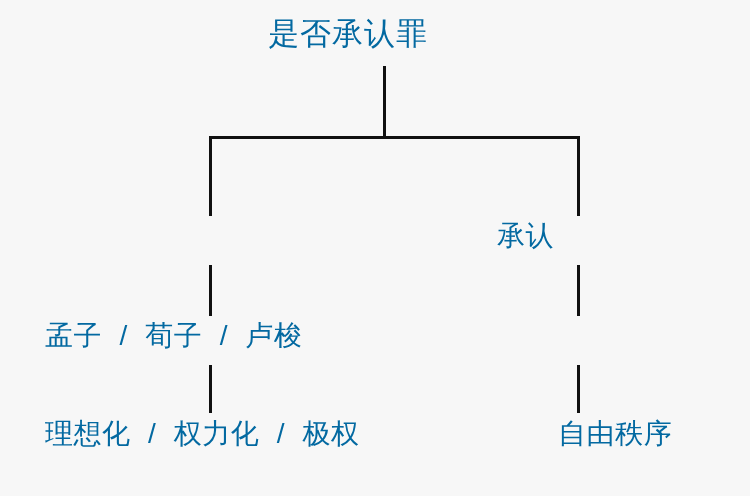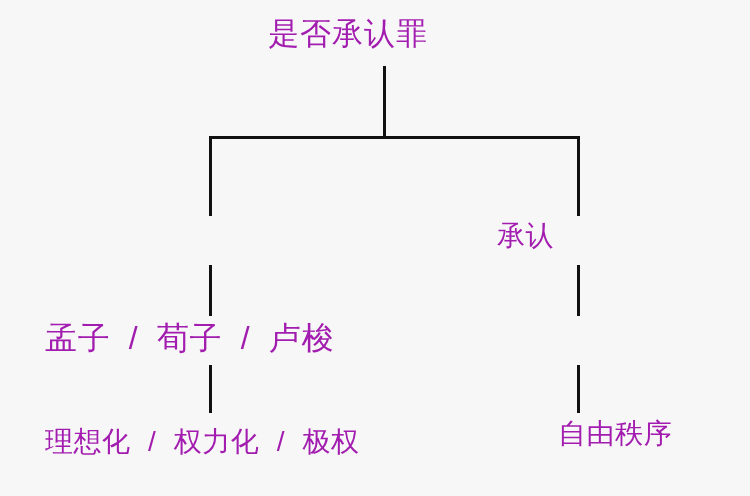--- a/index.html
+++ b/index.html
@@ -16,21 +16,21 @@
   }
   #diagram {
     position: relative;
     width: 750px;
     height: 496px;
     background: #f7f7f7;
   }
   .node {
     position: absolute;
     white-space: nowrap;
-    color: #a21caf;
+    color: #0369a1;
     font-weight: 400;
     line-height: 1;
     letter-spacing: 0.02em;
   }
   .node-root {
     left: 0;
     right: 0;
     top: 18px;
     text-align: center;
     font-size: 31px;
@@ -46,32 +46,31 @@
     font-size: 28px;
   }
   .node-l2-right {
     left: 497px;
     top: 222px;
     font-size: 28px;
   }
   .node-l3-left {
     left: 45px;
     top: 322px;
-    font-size: 32px;
+    font-size: 28px;
   }
   .node-l3-right {
     left: 486px;
     top: 322px;
     font-size: 28px;
   }
   .node-l4-left {
     left: 45px;
     top: 420px;
     font-size: 28px;
-    margin-top: 8px;
   }
   .node-l4-right {
     left: 558px;
     top: 420px;
     font-size: 28px;
     font-family: Liberation Serif, serif;
   }
   .sep {
     padding: 0 9px;
   }

